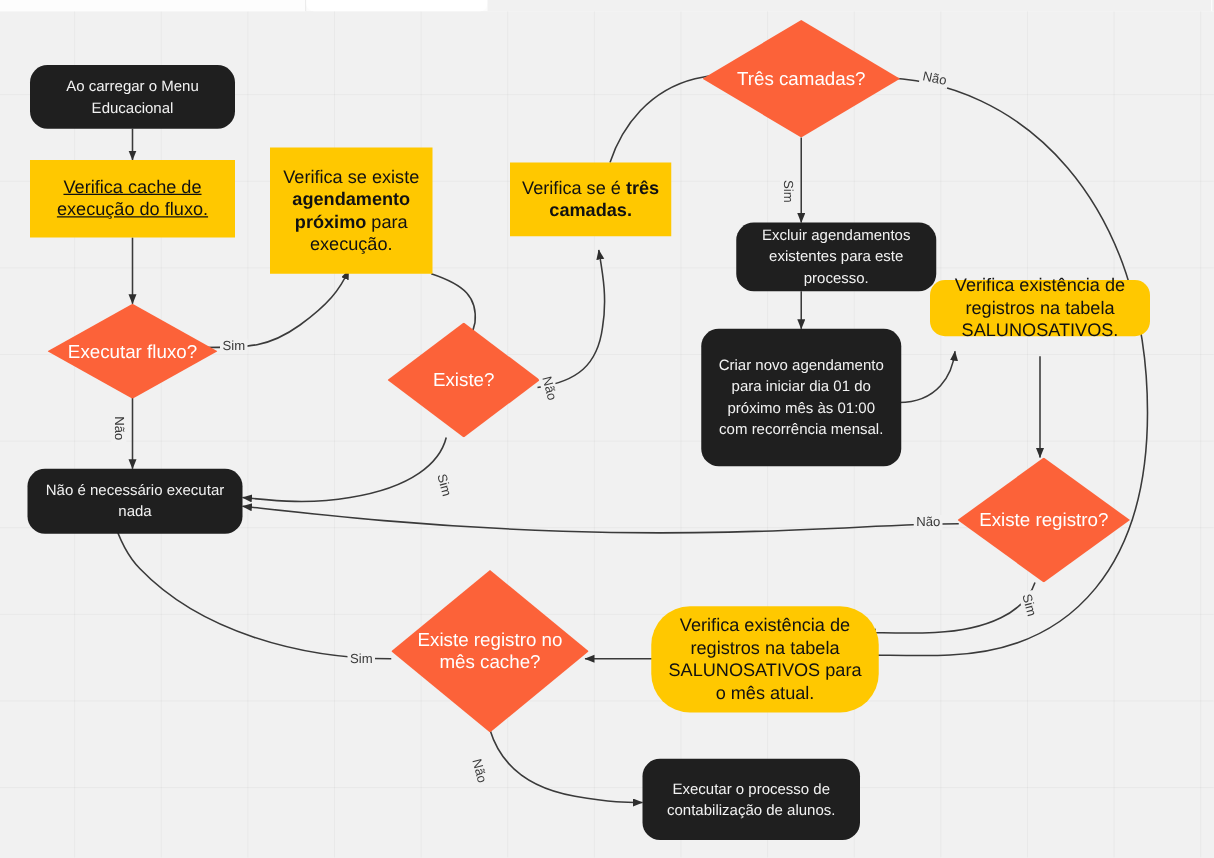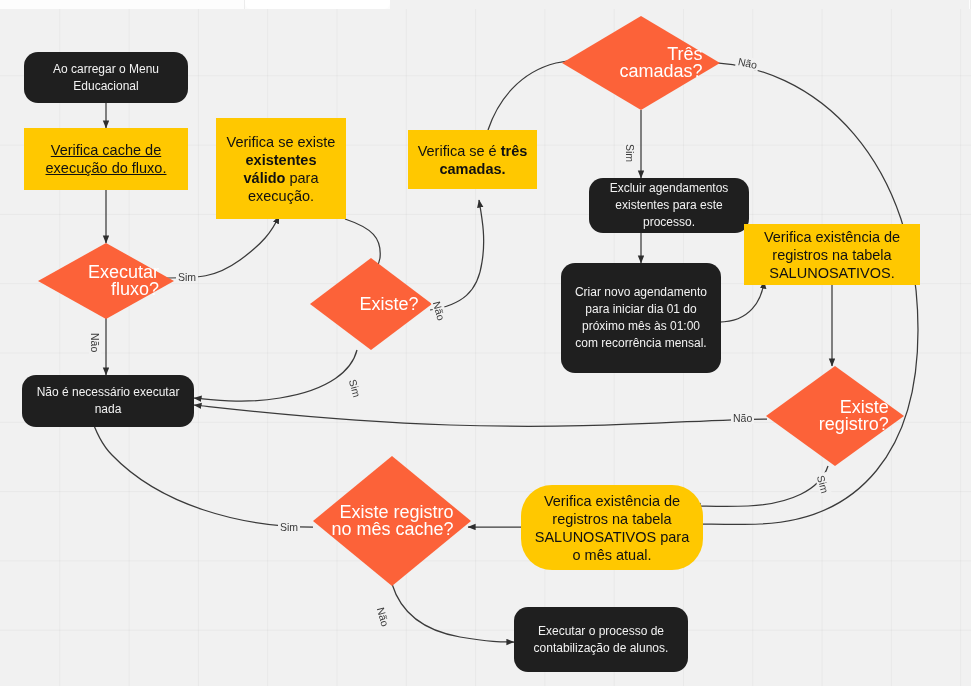--- a/index.html
+++ b/index.html
@@ -37,21 +37,21 @@
     display:flex;align-items:center;justify-content:center;text-align:center;
     font-size:12px;line-height:17px;padding:6px 10px;
   }
   .n-data{
     background:#ffc800;color:#111;
     display:flex;align-items:center;justify-content:center;text-align:center;
     font-size:14.5px;line-height:18px;padding:6px 8px;
   }
   .n-dec{
     color:#ffffff;display:flex;align-items:center;justify-content:center;
-    text-align:right;font-size:18px;line-height:17px;
+    text-align:center;font-size:15px;line-height:17px;
   }
   .n-dec .dia{
     position:absolute;left:0;top:0;width:100%;height:100%;
     background:#fc6239;
     clip-path:polygon(50% 0,100% 50%,50% 100%,0 50%);
     z-index:-1;
   }
   .n-dec span{position:relative;z-index:2;display:block;width:78%;}
 
   .elabel{
@@ -135,21 +135,21 @@
   <div class="node n-term" style="left:22px;top:375px;width:172px;height:52px;">
     <span>Não é necessário executar nada</span>
   </div>
 
   <div class="node n-dec" style="left:38px;top:243px;width:136px;height:76px;">
     <div class="dia"></div>
     <span>Executar fluxo?</span>
   </div>
 
   <div class="node n-data" style="left:216px;top:118px;width:130px;height:101px;">
-    <span>Verifica se existe <b>existentes válido</b> para execução.</span>
+    <span>Verifica se existe <b>agendamento próximo</b> para execução.</span>
   </div>
 
   <div class="node n-dec" style="left:310px;top:258px;width:122px;height:92px;">
     <div class="dia"></div>
     <span>Existe?</span>
   </div>
 
   <div class="node n-data" style="left:408px;top:130px;width:129px;height:59px;justify-content:flex-end;">
     <span>Verifica se é <b>três camadas.</b></span>
   </div>
@@ -160,21 +160,21 @@
   </div>
 
   <div class="node n-proc-dark" style="left:561px;top:178px;width:160px;height:55px;margin-left:28px;">
     <span>Excluir agendamentos existentes para este processo.</span>
   </div>
 
   <div class="node n-proc-dark" style="left:561px;top:263px;width:160px;height:110px;">
     <span>Criar novo agendamento para iniciar dia 01 do próximo mês às 01:00 com recorrência mensal.</span>
   </div>
 
-  <div class="node n-data" style="left:744px;top:224px;width:176px;height:61px;">
+  <div class="node n-data" style="left:744px;top:224px;width:176px;height:45px;border-radius:12px;">
     <span>Verifica existência de registros na tabela SALUNOSATIVOS.</span>
   </div>
 
   <div class="node n-dec" style="left:766px;top:366px;width:138px;height:100px;">
     <div class="dia"></div>
     <span>Existe registro?</span>
   </div>
 
   <div class="node n-data" style="left:521px;top:485px;width:182px;height:85px;border-radius:31px;">
     <span>Verifica existência de registros na tabela SALUNOSATIVOS para o mês atual.</span>

